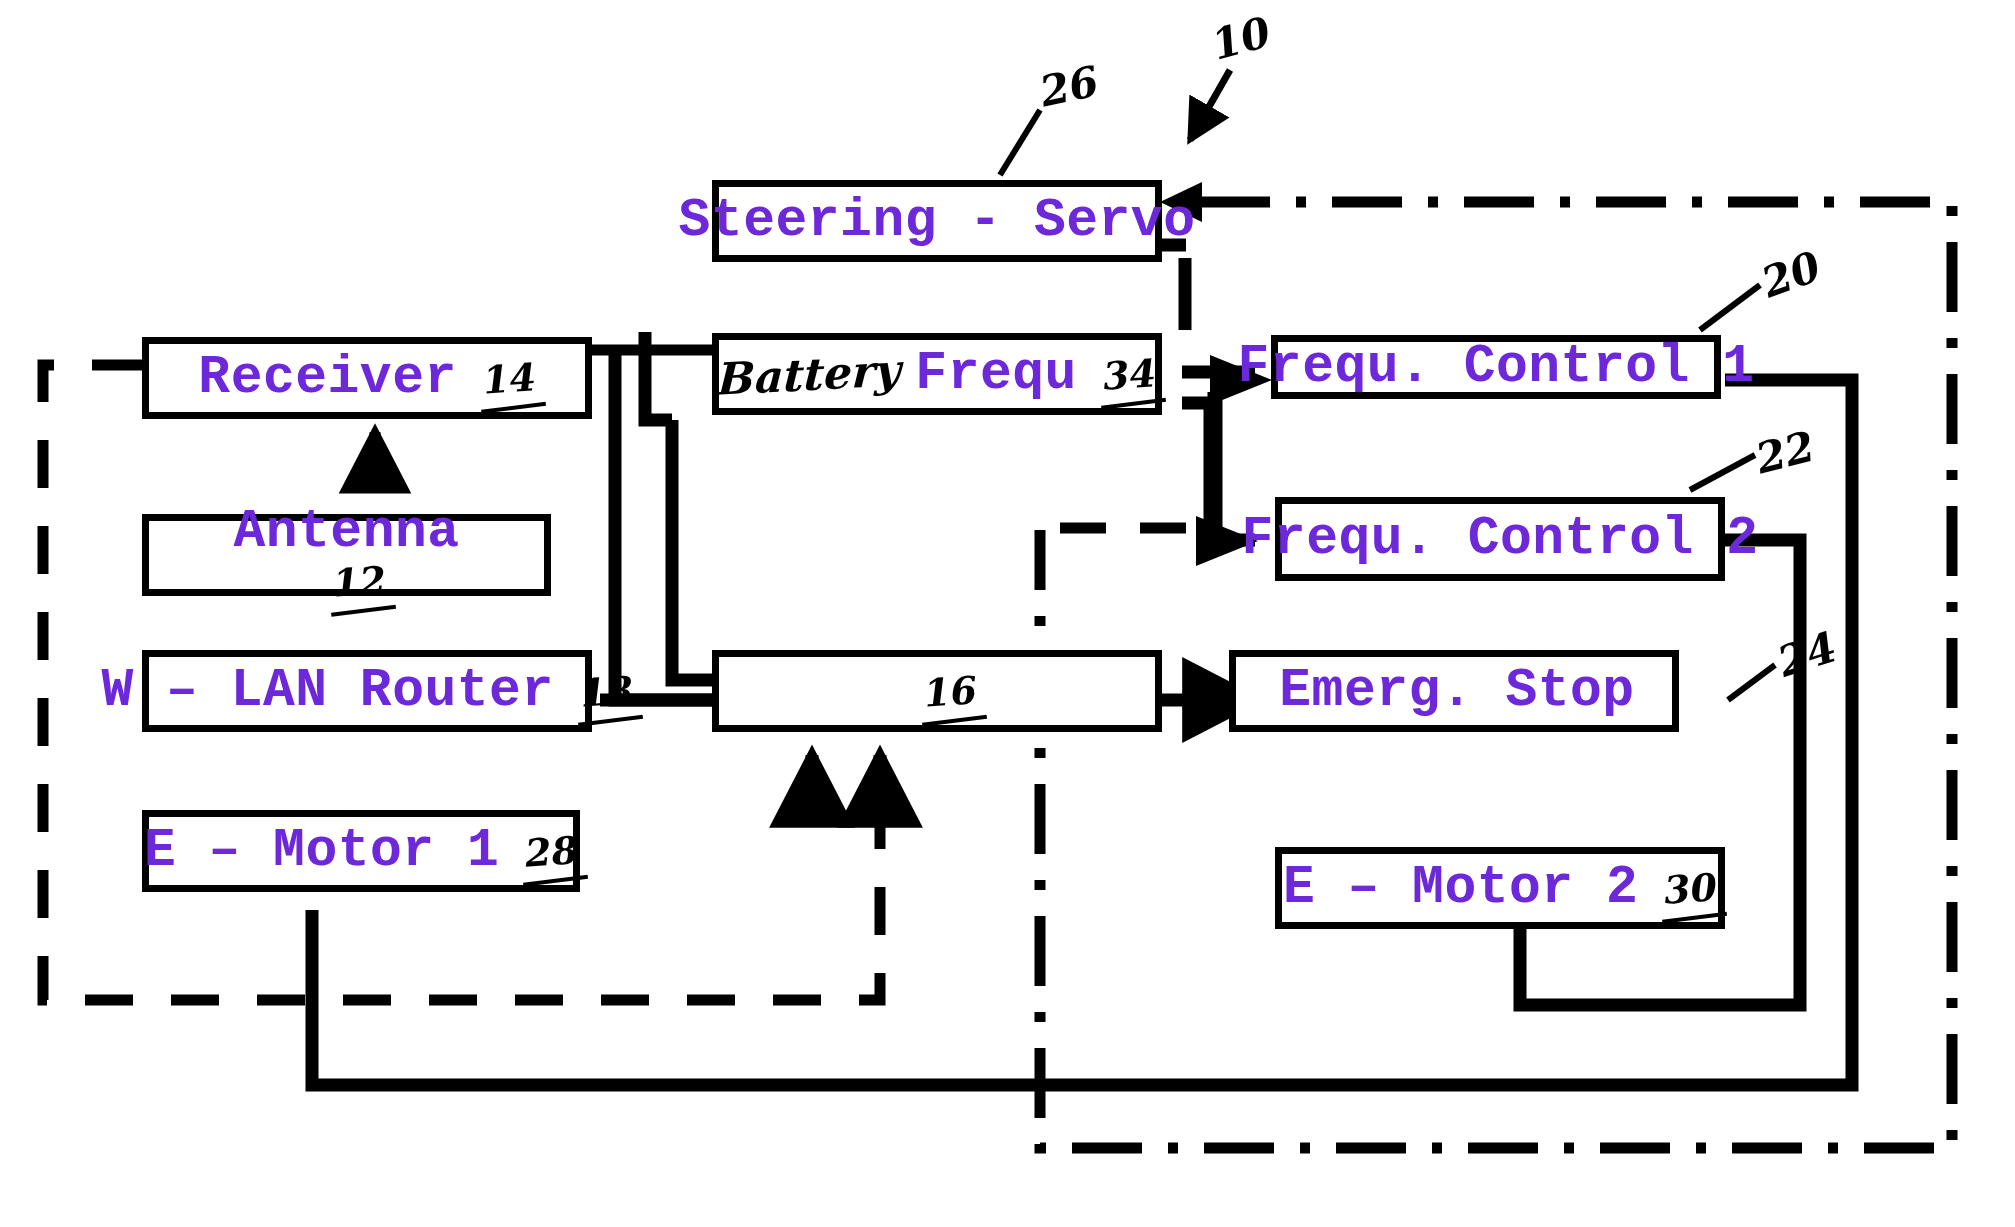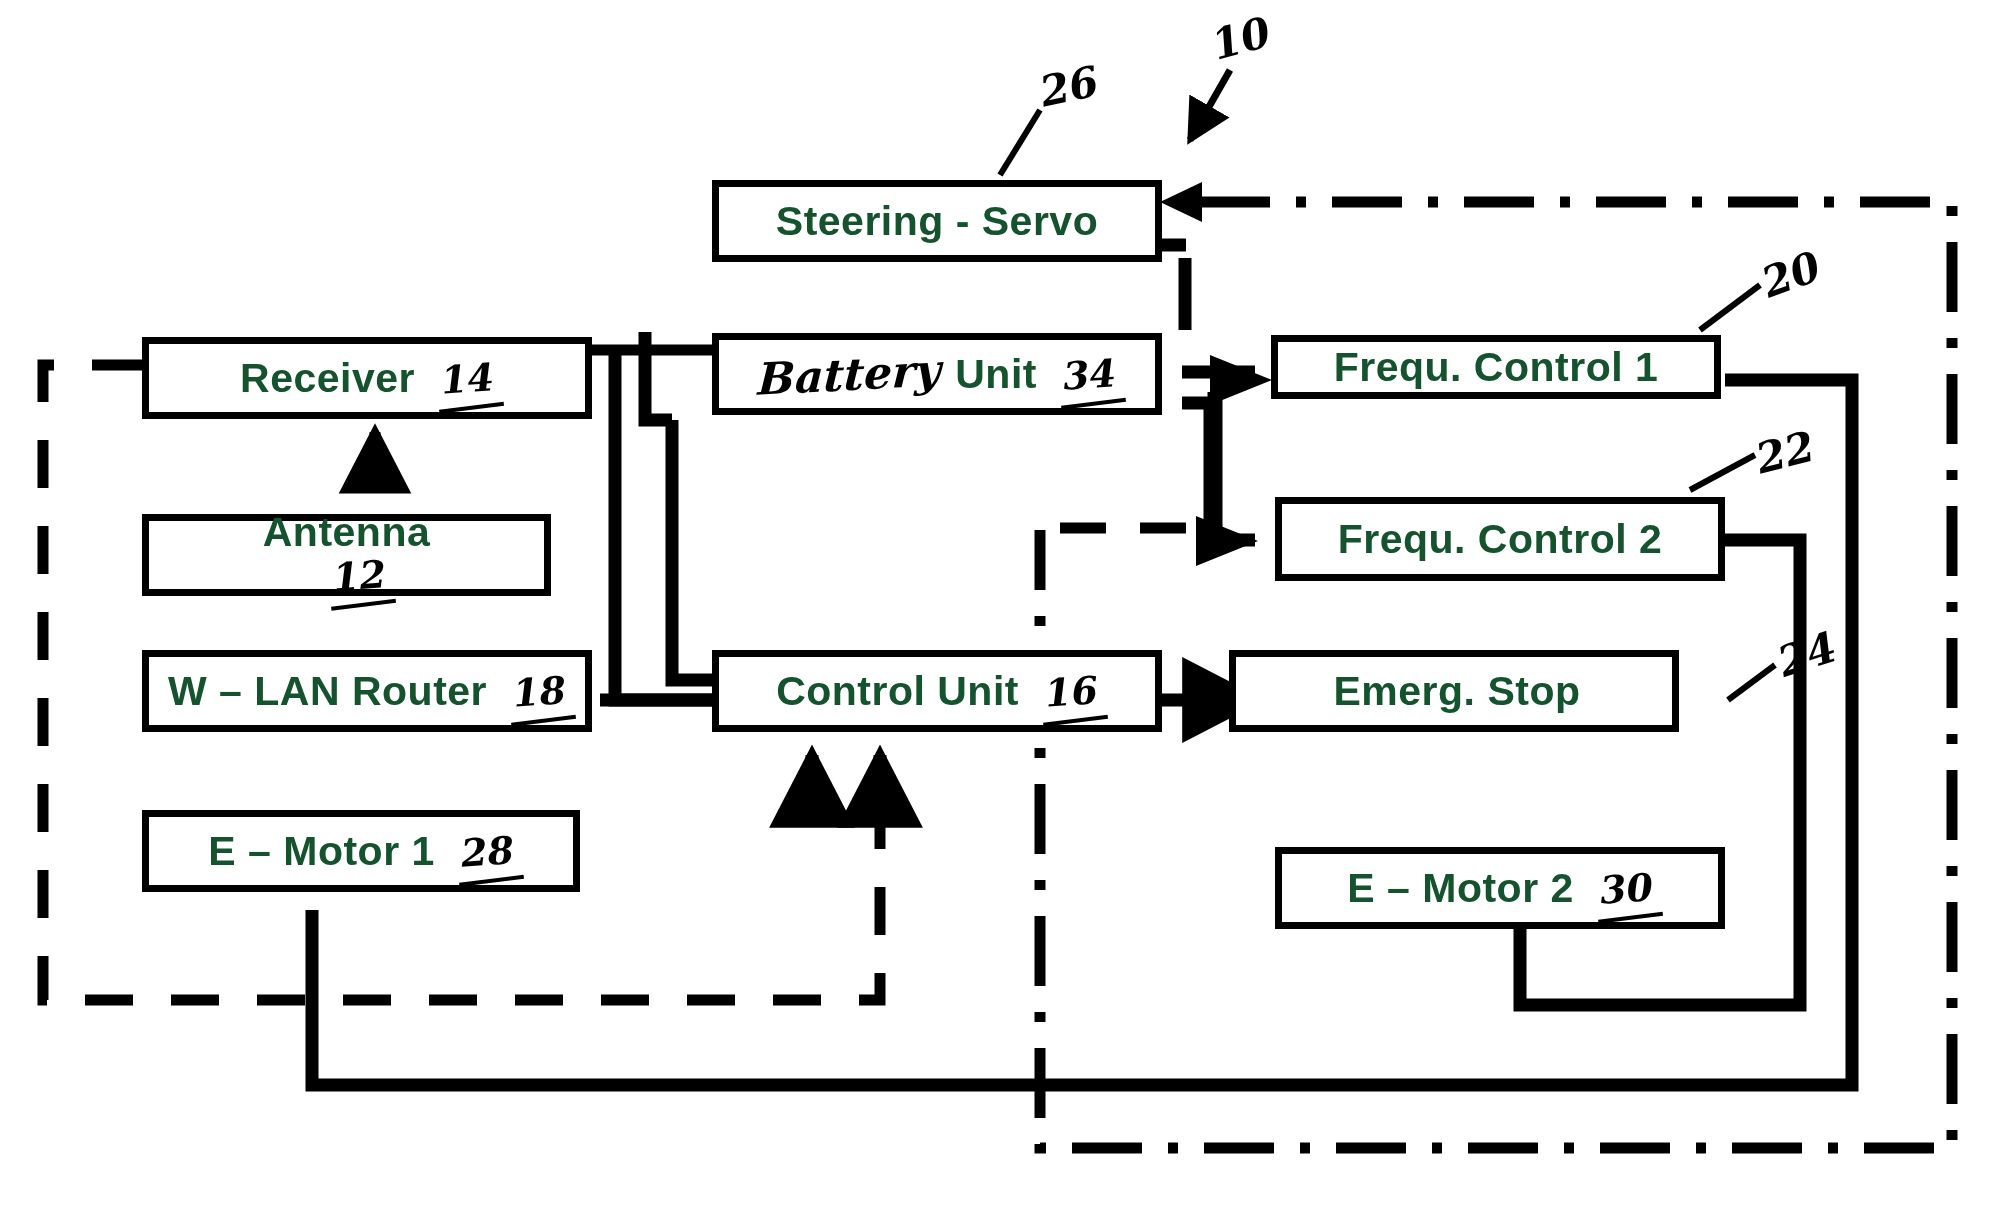--- a/index.html
+++ b/index.html
@@ -28,25 +28,25 @@
     position: absolute;
     box-sizing: border-box;
     border: 7px solid #000000;
     background: #ffffff;
     display: flex;
     align-items: center;
     justify-content: center;
     z-index: 5;
   }
   .blocklabel {
-    font-family: Liberation Sans, sans-serif;
-    font-weight: bold;
-    font-size: 41px;
+    font-family: Liberation Mono, monospace;
+    font-weight: bold;
+    font-size: 53px;
     letter-spacing: 0.5px;
-    color: #14532d;
+    color: #6d28d9;
     white-space: nowrap;
     line-height: 1;
   }
   .refnum {
     font-family: "DejaVu Serif", serif;
     font-style: italic;
     font-weight: bold;
     font-size: 38px;
     color: #000000;
     margin-left: 26px;
@@ -156,21 +156,21 @@
     <span class="blocklabel">Steering - Servo</span>
   </div>
 
   <div class="blockbox" style="left:142px; top:337px; width:450px; height:82px;justify-content:center;">
     <span class="blocklabel">Receiver</span>
     <span class="refnum">14</span>
   </div>
 
   <div class="blockbox" style="left:712px; top:333px; width:450px; height:82px;">
     <span class="handwritten">Battery</span>
-    <span class="blocklabel">Unit</span>
+    <span class="blocklabel">Frequ</span>
     <span class="refnum">34</span>
   </div>
 
   <div class="blockbox" style="left:1271px; top:335px; width:450px; height:64px;">
     <span class="blocklabel">Frequ. Control 1</span>
   </div>
 
   <div class="blockbox" style="left:142px; top:514px; width:409px; height:82px;flex-direction:column;">
     <span class="blocklabel">Antenna</span>
     <span class="refnum">12</span>
@@ -179,21 +179,20 @@
   <div class="blockbox" style="left:1275px; top:497px; width:450px; height:84px;text-align:center;">
     <span class="blocklabel">Frequ. Control 2</span>
   </div>
 
   <div class="blockbox" style="left:142px; top:650px; width:450px; height:82px;gap:20px;">
     <span class="blocklabel">W – LAN Router</span>
     <span class="refnum tight">18</span>
   </div>
 
   <div class="blockbox" style="left:712px; top:650px; width:450px; height:82px;">
-    <span class="blocklabel">Control Unit</span>
     <span class="refnum">16</span>
   </div>
 
   <div class="blockbox" style="left:1229px; top:650px; width:450px; height:82px;padding-left:6px;">
     <span class="blocklabel">Emerg. Stop</span>
   </div>
 
   <div class="blockbox" style="left:142px; top:810px; width:438px; height:82px;">
     <span class="blocklabel">E – Motor 1</span>
     <span class="refnum">28</span>

